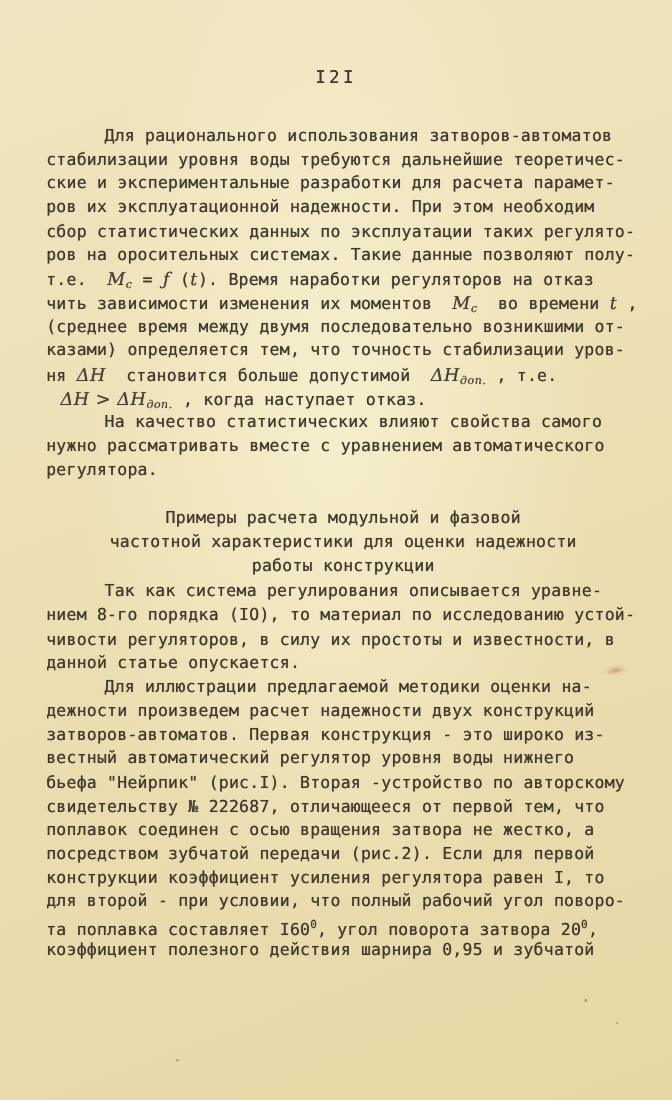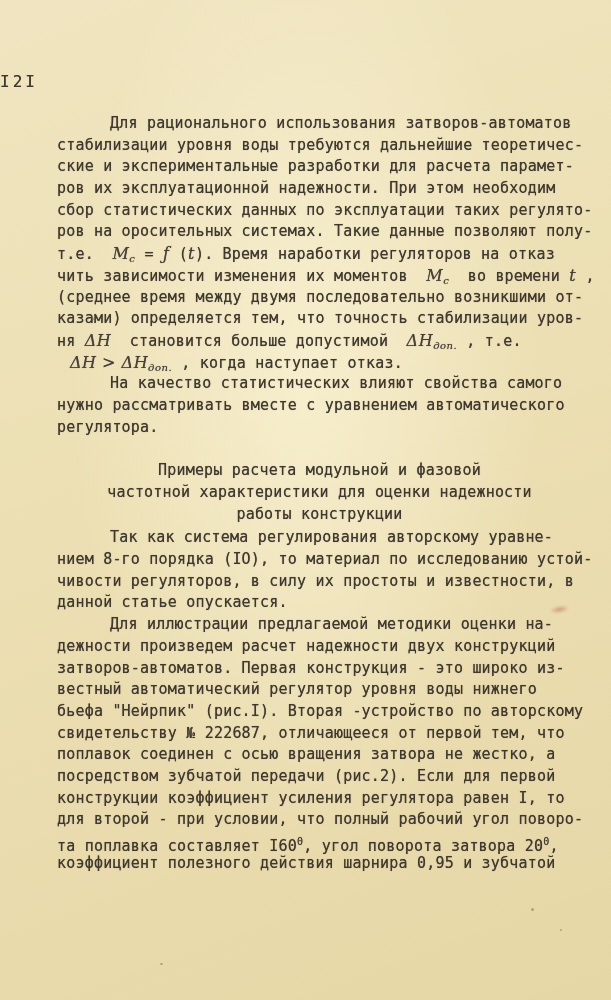--- a/index.html
+++ b/index.html
@@ -9,31 +9,31 @@
   }
   .page{
     position:relative;width:611px;height:1000px;overflow:hidden;
     background:
       radial-gradient(ellipse at 50% 38%,
         rgba(255,250,225,0.55) 0%, rgba(255,250,225,0) 55%),
       linear-gradient(160deg, #f0e5c0 0%, #ecdfb3 45%, #e6d7a6 100%);
     color:var(--ink,#3e382f);
   }
   .page-number{
-    position:absolute;top:72px;left:0;width:100%;
-    font-size:16px;letter-spacing:3px;
+    position:absolute;top:60px;left:0;width:100%;
+    text-align:center;font-size:16px;letter-spacing:3px;
     text-shadow:0 0 0.6px rgba(62,56,47,0.8);
   }
   .content{
     position:absolute;top:113px;left:42px;width:540px;
     font-size:15px;letter-spacing:0.2px;
     text-shadow:0 0 0.7px rgba(62,56,47,0.75);
   }
   .line{
-    height:21.7px;line-height:21.7px;white-space:pre;margin-left:15px;
+    height:21.7px;line-height:21.7px;white-space:pre;
   }
   .ind1{padding-left:53px;}
   .ind2{padding-left:13px;}
   .heading{margin-top:22px;text-align:center;}
   .para2{margin-top:2px;}
   .math,.msub{
     font-family:"DejaVu Serif", serif;font-style:italic;
     letter-spacing:0.5px;color:#46403a;
   }
   .math{font-size:16px;}
@@ -73,21 +73,21 @@
         <div class="line ind1">На качество статистических влияют свойства самого</div>
         <div class="line">нужно рассматривать вместе с уравнением автоматического</div>
         <div class="line">регулятора.</div>
       </div>
     <div class="heading">
         <div class="line">Примеры расчета модульной и фазовой</div>
         <div class="line">частотной характеристики для оценки надежности</div>
         <div class="line">работы конструкции</div>
       </div>
     <div class="para2">
-        <div class="line ind1">Так как система регулирования авторскому уравне-</div>
+        <div class="line ind1">Так как система регулирования описывается уравне-</div>
         <div class="line">нием 8-го порядка (IO), то материал по исследованию устой-</div>
         <div class="line">чивости регуляторов, в силу их простоты и известности, в</div>
         <div class="line">данной статье опускается.</div>
         <div class="line ind1">Для иллюстрации предлагаемой методики оценки на-</div>
         <div class="line">дежности произведем расчет надежности двух конструкций</div>
         <div class="line">затворов-автоматов. Первая конструкция - это широко из-</div>
         <div class="line">вестный автоматический регулятор уровня воды нижнего</div>
         <div class="line">бьефа "Нейрпик" (рис.I). Вторая -устройство по авторскому</div>
         <div class="line">свидетельству № 222687, отличающееся от первой тем, что</div>
         <div class="line">поплавок соединен с осью вращения затвора не жестко, а</div>

